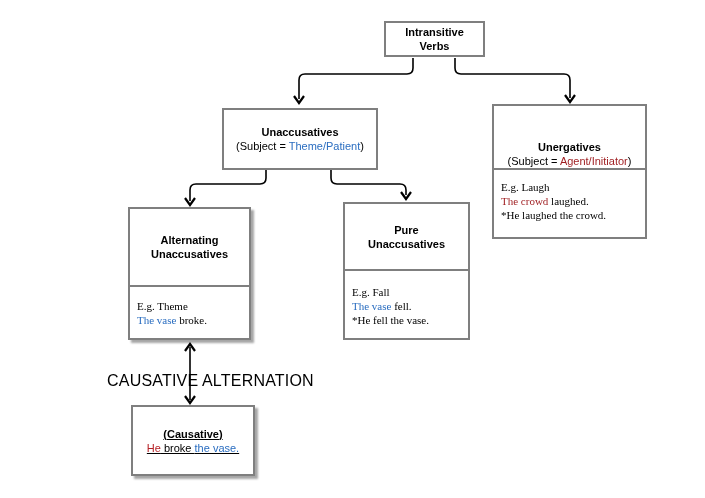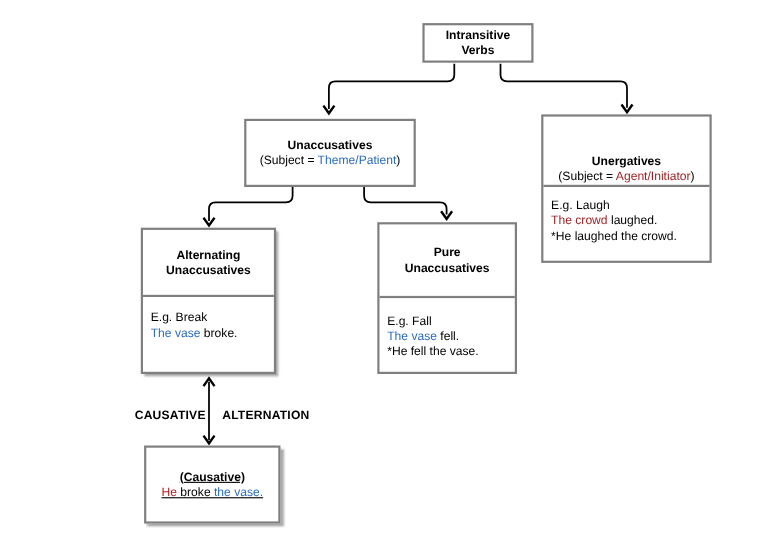--- a/index.html
+++ b/index.html
@@ -17,28 +17,28 @@
     font-size:11px;line-height:14px;
   }
   .node.shadow{box-shadow:3px 3px 2px rgba(0,0,0,0.35);}
   .hdr{
     box-sizing:border-box;display:flex;flex-direction:column;
     justify-content:center;align-items:center;text-align:center;
     font-weight:bold;
   }
   .hdr .sub{font-weight:normal;}
   .hdr.divided{border-bottom:2px solid var(--border,#7f7f7f);}
-  .body-sec{box-sizing:border-box;padding:10px 0 0 7px;text-align:left;}
+  .body-sec{box-sizing:border-box;padding:10px 0 0 7px;text-align:left;font-family:Liberation Serif, serif;}
   .body-sec .ctr{text-align:center;font-weight:bold;}
   .center-all{display:flex;flex-direction:column;justify-content:center;align-items:center;text-align:center;}
   .t-blue{color:var(--blue,#2a6dc0);}
   .t-red{color:var(--red,#9e1b1e);}
   .t-redb{color:var(--red_bright,#b52025);}
   .alt-label{
-    position:absolute;font-size:11px;font-weight:bold;letter-spacing:0.2px;
+    position:absolute;font-size:16px;font-weight:normal;letter-spacing:0.2px;
   }
   .line{white-space:pre;}
 </style>
 </head>
 <body>
 
 <div id="canvas">
 
   <svg id="edges" viewBox="0 0 705 498">
     <path class="shaft" d="M413 58 V68 Q413 74 407 74 H305 Q299 74 299 80 V99"></path>
@@ -70,26 +70,26 @@
       <div class="line sub"><span>(Subject = </span><span class="t-red">Agent/Initiator</span><span>)</span></div>
     </div>
     <div class="body-sec">
       <div class="line">E.g. Laugh</div>
       <div class="line"><span class="t-red">The crowd</span><span> laughed.</span></div>
       <div class="line">*He laughed the crowd.</div>
     </div>
   </div>
 
   <div class="node shadow" style="left:128px;top:207px;width:123px;height:133px;">
-    <div class="hdr divided" style="height:61px;">
+    <div class="hdr divided" style="height:78px;">
       <div class="line">Alternating</div>
       <div class="line">Unaccusatives</div>
     </div>
     <div class="body-sec" style="padding-top:12px;">
-      <div class="line">E.g. Break</div>
+      <div class="line">E.g. Theme</div>
       <div class="line"><span class="t-blue">The vase</span><span> broke.</span></div>
     </div>
   </div>
 
   <div class="node" style="left:343px;top:202px;width:127px;height:138px;">
     <div class="hdr divided" style="height:67px;">
       <div class="line">Pure</div>
       <div class="line">Unaccusatives</div>
     </div>
     <div class="body-sec" style="padding-top:14px;">

